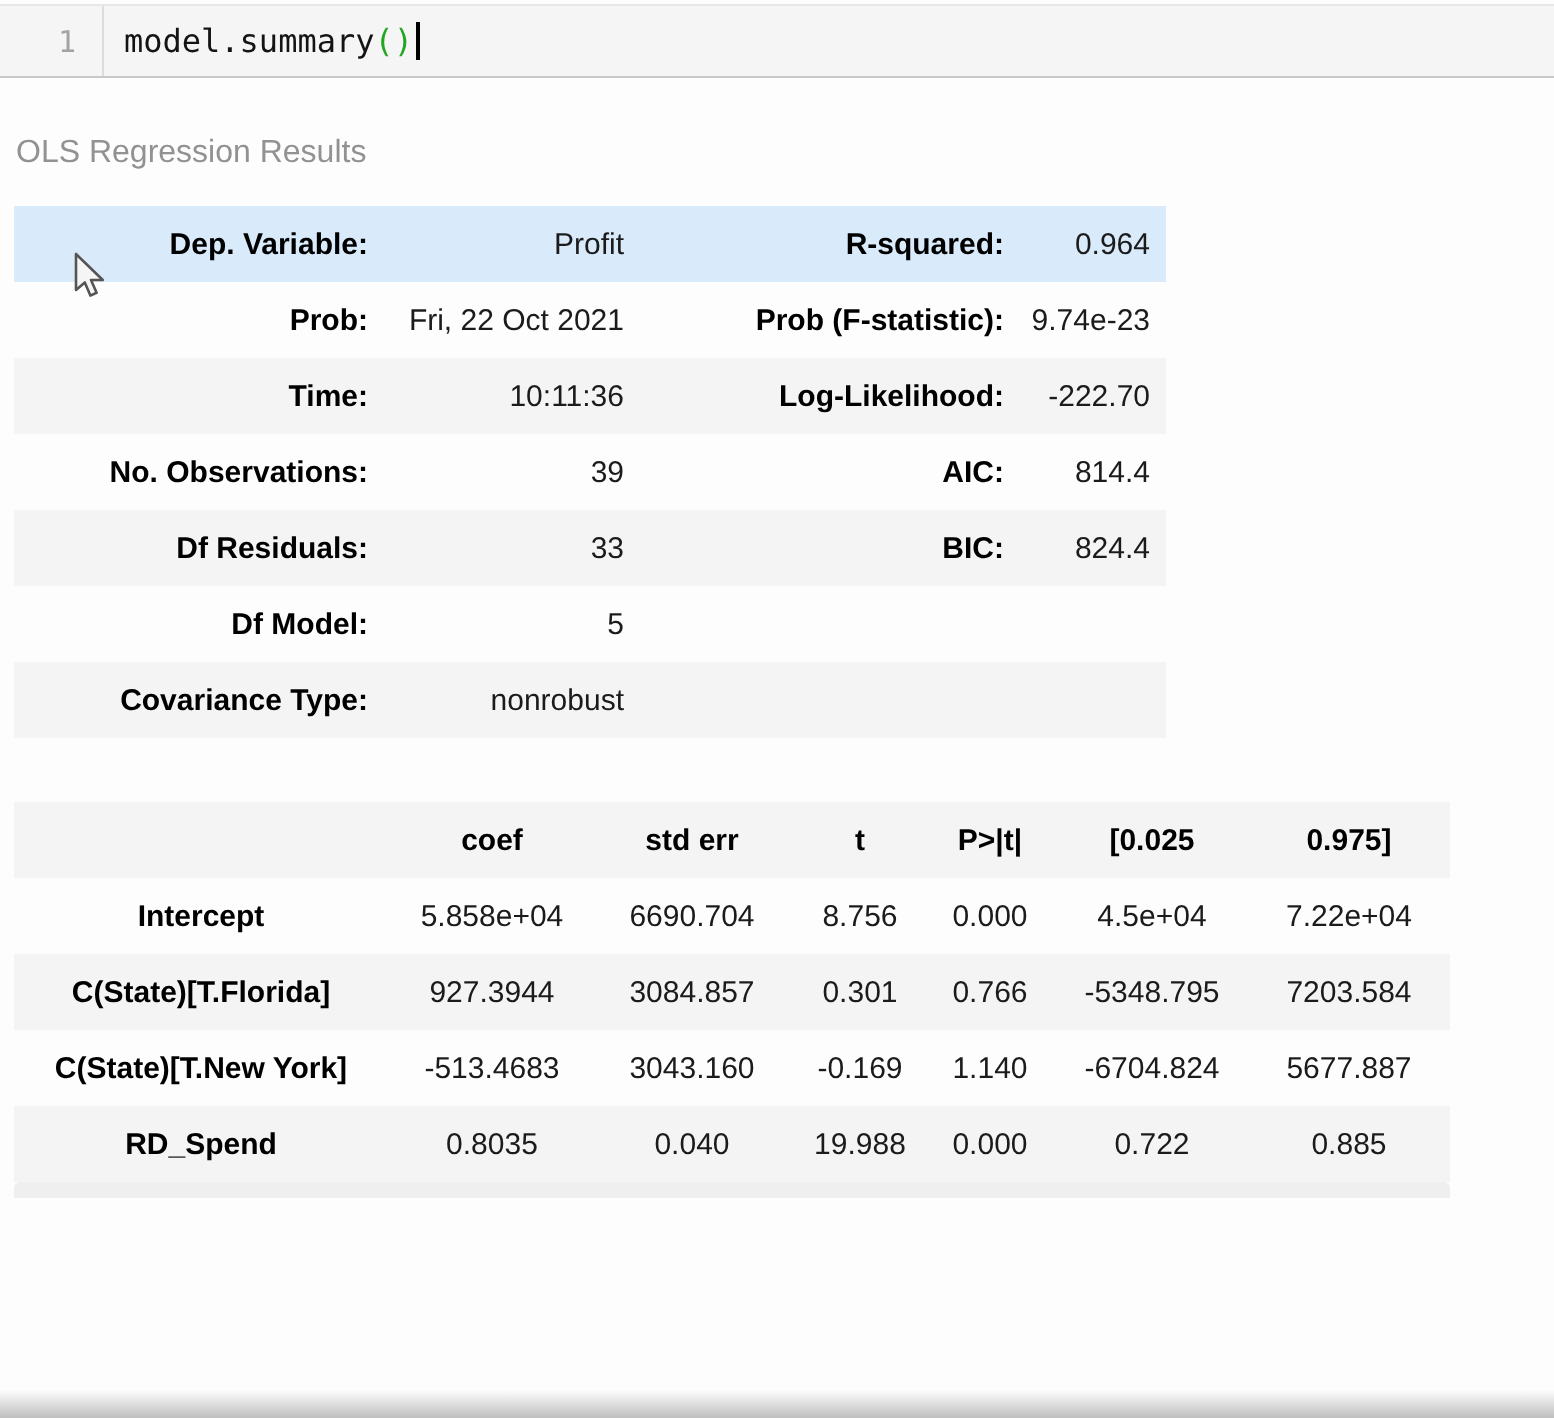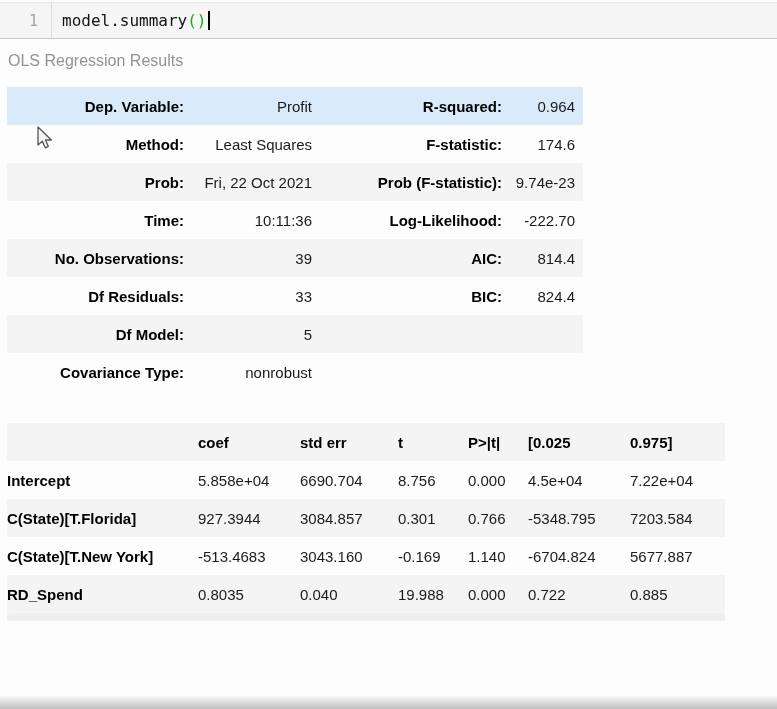--- a/index.html
+++ b/index.html
@@ -45,42 +45,42 @@
   .caret {
     display: inline-block;
     width: 2px;
     height: 19px;
     background: #000;
     margin-left: 1px;
   }
 
   
   .out-title {
-    margin: 13px 0 0 8px;
+    margin: 29px 0 0 8px;
     font-size: 16px;
     color: #929292;
   }
 
   table { border-collapse: collapse; table-layout: fixed; margin-left: 7px; }
   td, th { font-size: 15px; white-space: nowrap; overflow: hidden; }
 
   
   #summary-table { margin-top: 17px; width: 576px; }
   #summary-table tr { height: 38px; }
   #summary-table tr:nth-child(odd) { background: #f4f4f4; }
   #summary-table tr.hl { background: #d9eafa; margin-left: 20px; }
   #summary-table td { text-align: right; padding-right: 8px; }
   #summary-table td.lbl { font-weight: bold; color: #000; }
 
   
   #coef-table { margin-top: 32px; width: 718px; }
   #coef-table tr { height: 38px; }
   #coef-table thead tr { background: #f4f4f4; }
   #coef-table tbody tr:nth-child(even) { background: #f4f4f4; }
-  #coef-table th, #coef-table td { text-align: left; padding-right: 6px; }
+  #coef-table th, #coef-table td { text-align: center; padding-right: 6px; }
   #coef-table th { font-weight: bold; color: #000; }
   #coef-table td.lbl { font-weight: bold; color: #000; padding-right: 4px; }
 
   .partial-row {
     margin-left: 7px;
     width: 718px;
     height: 8px;
     background: #efefef;
     border-radius: 3px 3px 0 0;
   }
@@ -119,26 +119,20 @@
       <col style="width:128px">
       <col style="width:190px">
       <col style="width:73px">
   </colgroup>
   <tbody id="summary-body">
       <tr class="hl">
         <td class="lbl">Dep. Variable:</td>
         <td class="val">Profit</td>
         <td class="lbl">R-squared:</td>
         <td class="val">0.964</td>
-      </tr>
-      <tr>
-        <td class="lbl">Method:</td>
-        <td class="val">Least Squares</td>
-        <td class="lbl">F-statistic:</td>
-        <td class="val">174.6</td>
       </tr>
       <tr>
         <td class="lbl">Prob:</td>
         <td class="val">Fri, 22 Oct 2021</td>
         <td class="lbl">Prob (F-statistic):</td>
         <td class="val">9.74e-23</td>
       </tr>
       <tr>
         <td class="lbl">Time:</td>
         <td class="val">10:11:36</td>

